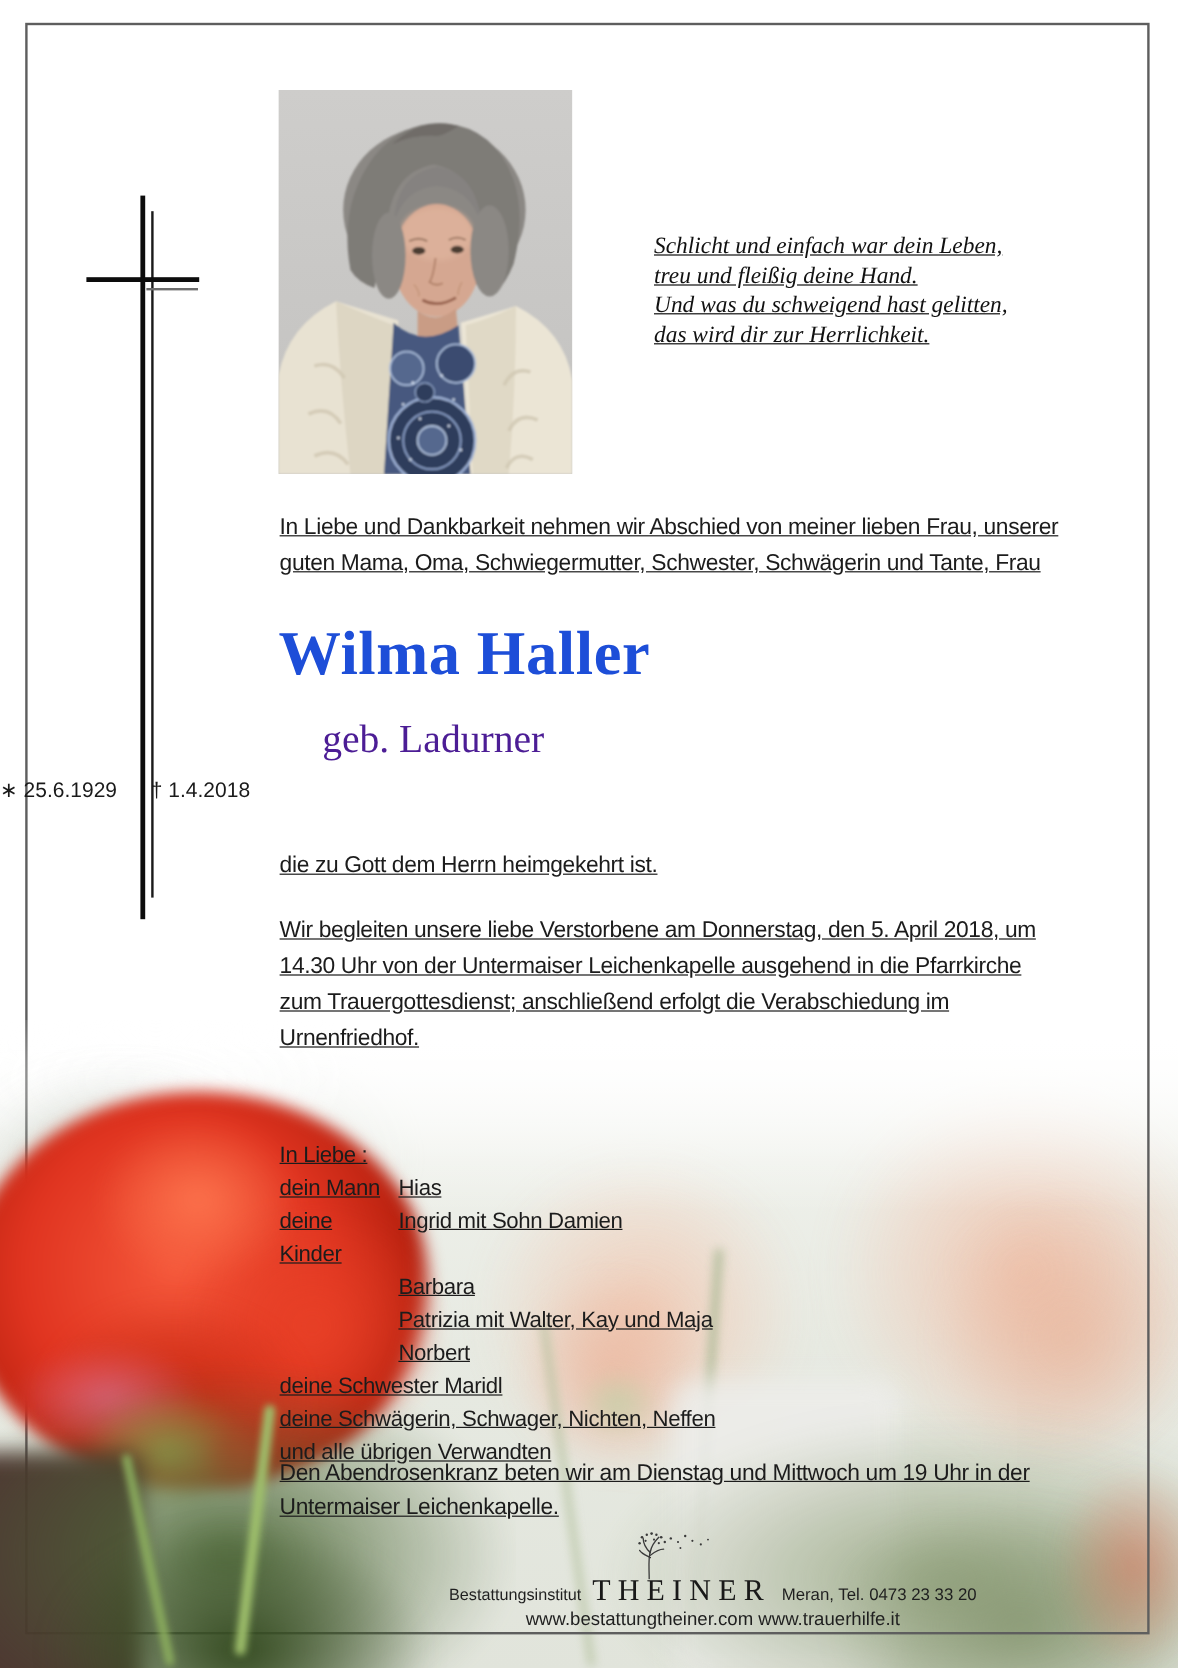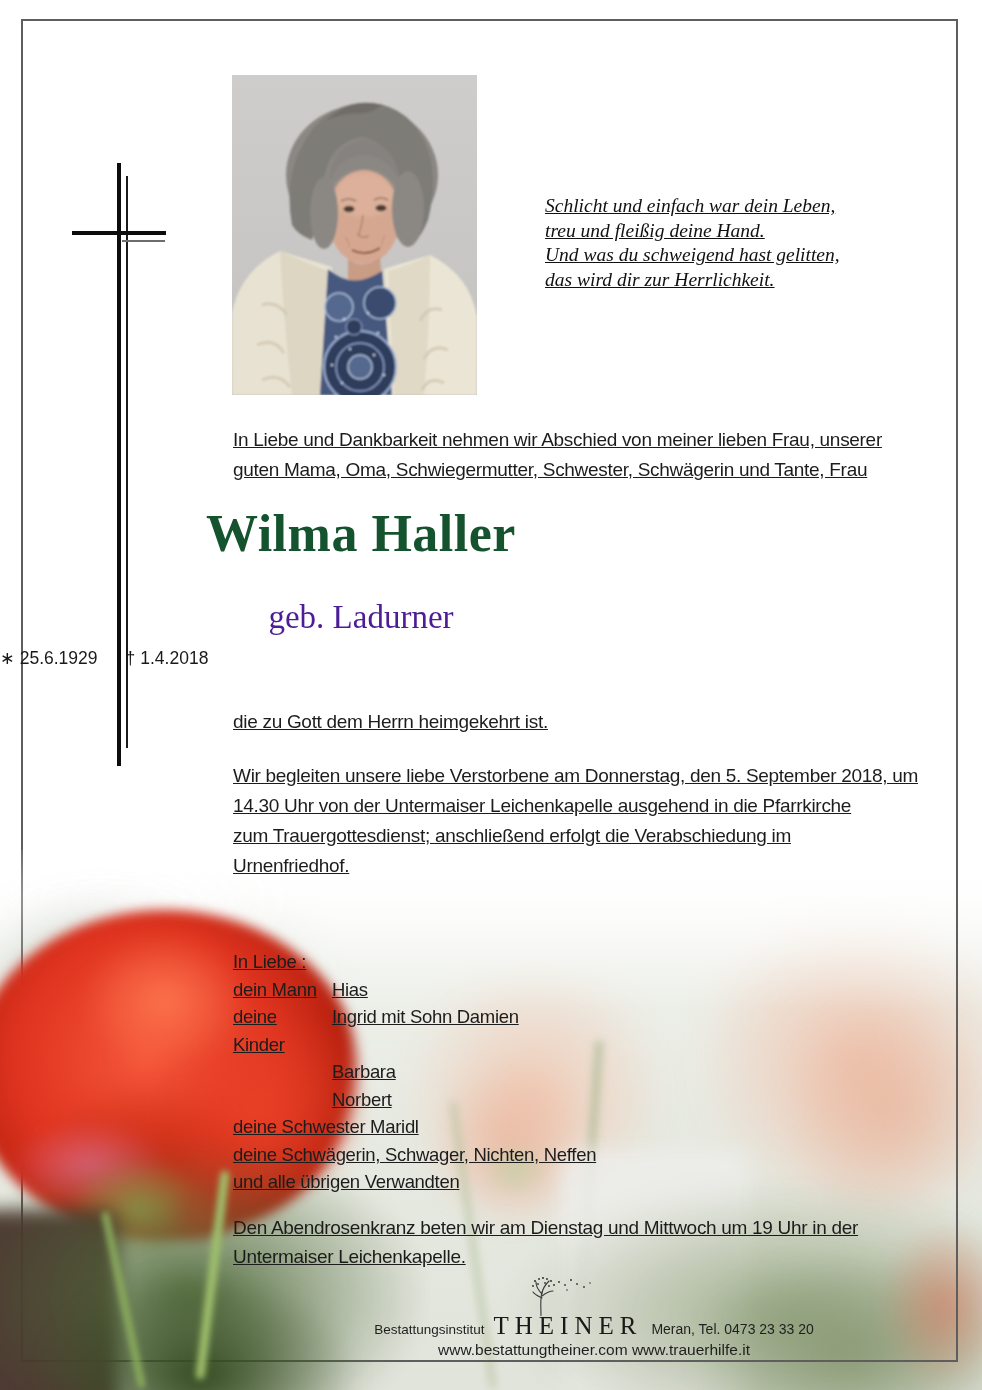--- a/index.html
+++ b/index.html
@@ -29,22 +29,22 @@
   .cross .h-thin{position:absolute;left:122px;top:240px;width:43px;height:2px;background:#6d6d6d;}
 
   
   .portrait{position:absolute;left:232px;top:75px;width:245px;height:320px;z-index:4;}
 
   
   .txt{position:absolute;z-index:4;letter-spacing:-0.3px;text-decoration:underline;}
   .poem{left:545px;top:194px;width:410px;font:italic 19.5px/24.5px "Liberation Serif",serif;
         color:#111;letter-spacing:0;white-space:pre-line;}
   .intro{left:233px;top:425px;width:730px;font-size:19px;line-height:30px;white-space:pre-line;}
-  .deceased-name{position:absolute;left:0;top:508px;width:722px;text-align:center;
-        font:bold 52px/1 "Liberation Serif",serif;color:#14532d;letter-spacing:0.5px;z-index:4;}
+  .deceased-name{position:absolute;left:0;top:520px;width:722px;text-align:center;
+        font:bold 52px/1 "Liberation Serif",serif;color:#1d4ed8;letter-spacing:0.5px;z-index:4;padding-left:26px;}
   .maiden-name{position:absolute;left:0;top:601px;width:722px;text-align:center;
         font:normal 33px/1 "Liberation Serif",serif;color:#4c1d95;z-index:4;}
   .dates{position:absolute;left:0;top:648px;width:722px;text-align:left;
         font-size:17.5px;color:#1a1a1a;z-index:4;letter-spacing:0;}
   .dates .gap{display:inline-block;width:28px;}
   .dates .sym{margin-right:5px;}
   .returned{left:233px;top:711px;width:730px;font-size:19px;}
   .funeral{left:233px;top:761px;width:730px;font-size:19px;line-height:30px;white-space:pre-line;}
   .places{left:233px;top:896px;width:730px;font-size:19px;}
   .farewell{left:233px;top:948px;width:730px;font-size:18.5px;line-height:27.5px;}
@@ -183,38 +183,42 @@
   <div class="txt intro">In Liebe und Dankbarkeit nehmen wir Abschied von meiner lieben Frau, unserer
 guten Mama, Oma, Schwiegermutter, Schwester, Schwägerin und Tante, Frau</div>
 
   <div class="deceased-name">Wilma Haller</div>
   <div class="maiden-name">geb. Ladurner</div>
   <div class="dates">
     <span class="sym">∗</span><span>25.6.1929</span><span class="gap"></span><span class="sym">†</span><span>1.4.2018</span>
   </div>
 
   <div class="txt returned">die zu Gott dem Herrn heimgekehrt ist.</div>
-  <div class="txt funeral">Wir begleiten unsere liebe Verstorbene am Donnerstag, den 5. September 2018, um
+  <div class="txt funeral">Wir begleiten unsere liebe Verstorbene am Donnerstag, den 5. April 2018, um
 14.30 Uhr von der Untermaiser Leichenkapelle ausgehend in die Pfarrkirche
 zum Trauergottesdienst; anschließend erfolgt die Verabschiedung im
 Urnenfriedhof.</div>
 
   <div class="txt farewell">
     <div>In Liebe :</div>
     <div class="row">
       <span class="lab">dein Mann</span>
       <span>Hias</span>
     </div>
     <div class="row">
       <span class="lab">deine Kinder</span>
       <span>Ingrid mit Sohn Damien</span>
     </div>
     <div class="row">
       <span class="lab"></span>
       <span>Barbara</span>
+    </div>
+    <div class="row">
+      <span class="lab"></span>
+      <span>Patrizia mit Walter, Kay und Maja</span>
     </div>
     <div class="row">
       <span class="lab"></span>
       <span>Norbert</span>
     </div>
     <div>deine Schwester Maridl</div>
     <div>deine Schwägerin, Schwager, Nichten, Neffen</div>
     <div>und alle übrigen Verwandten</div>
   </div>
 

